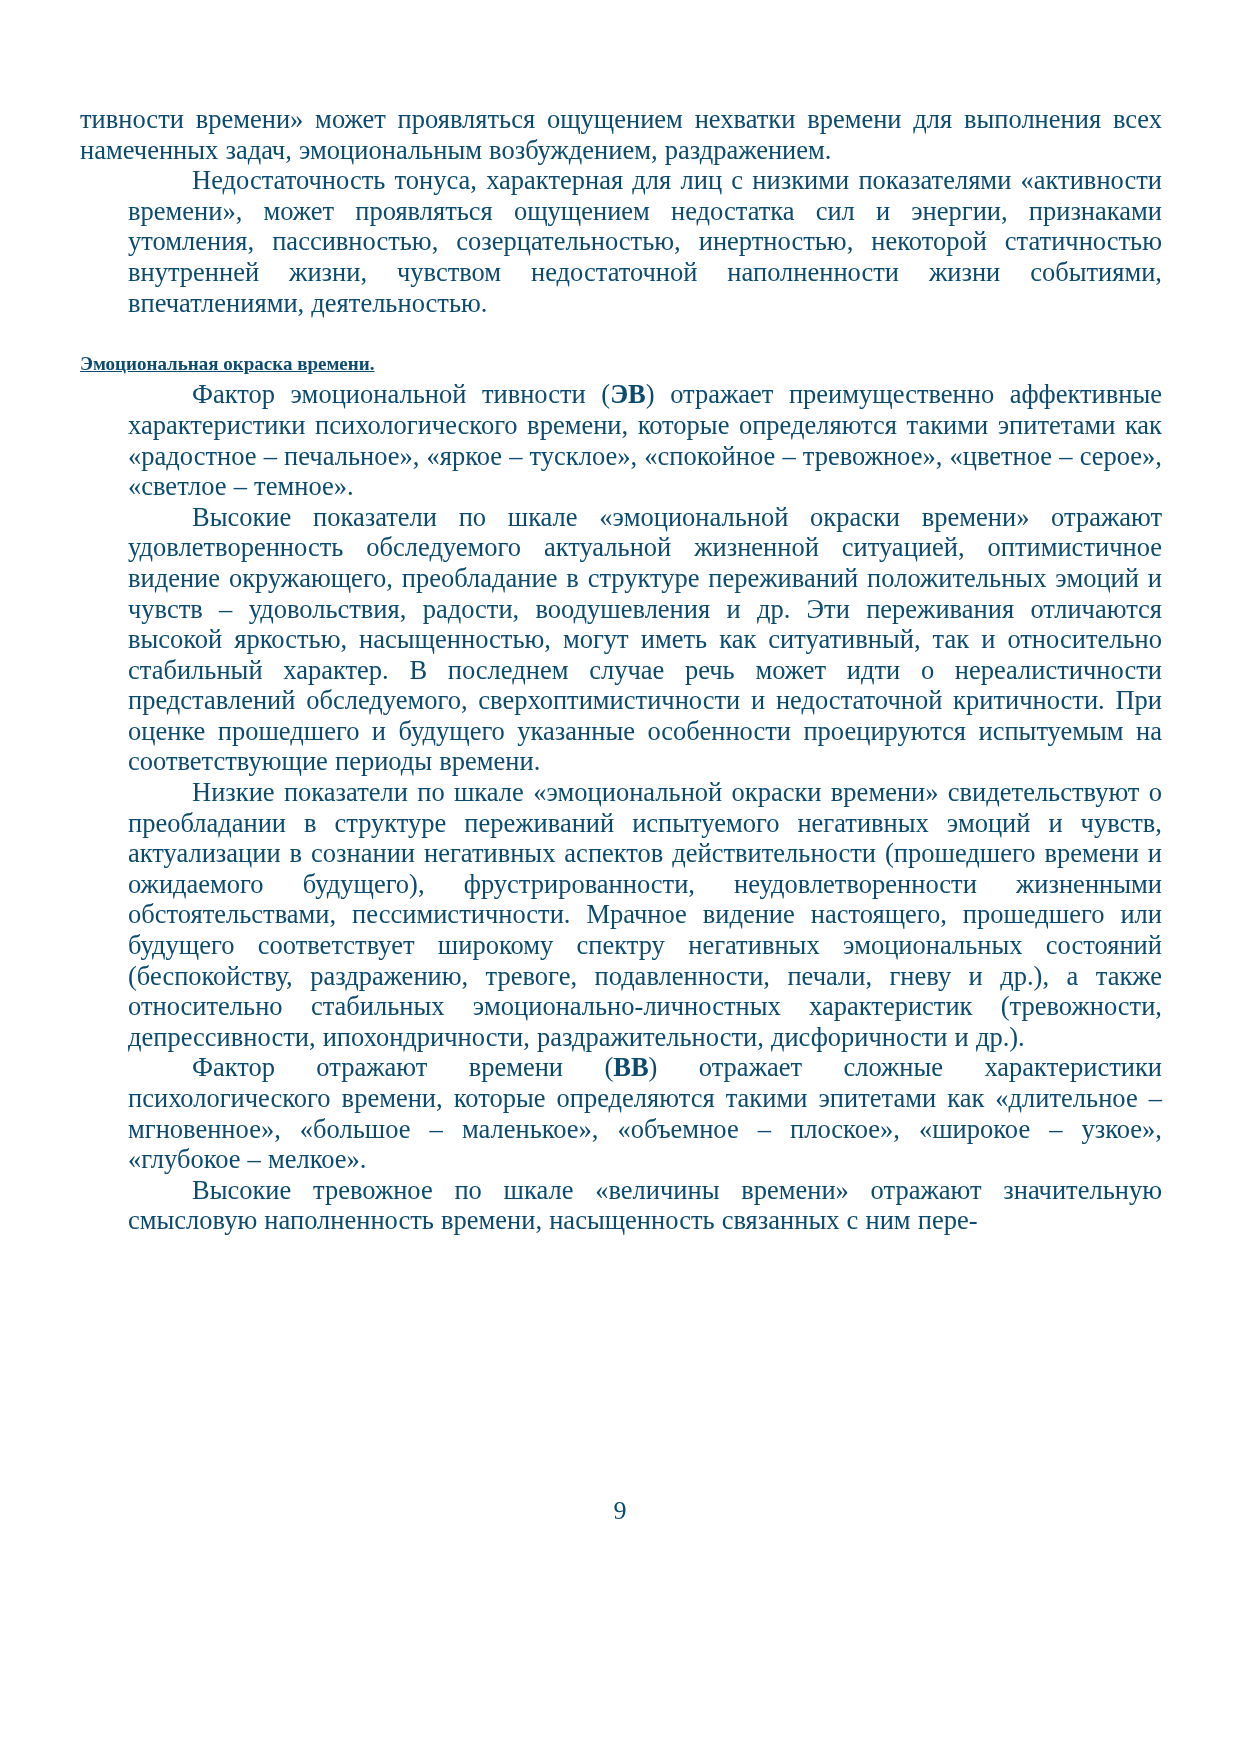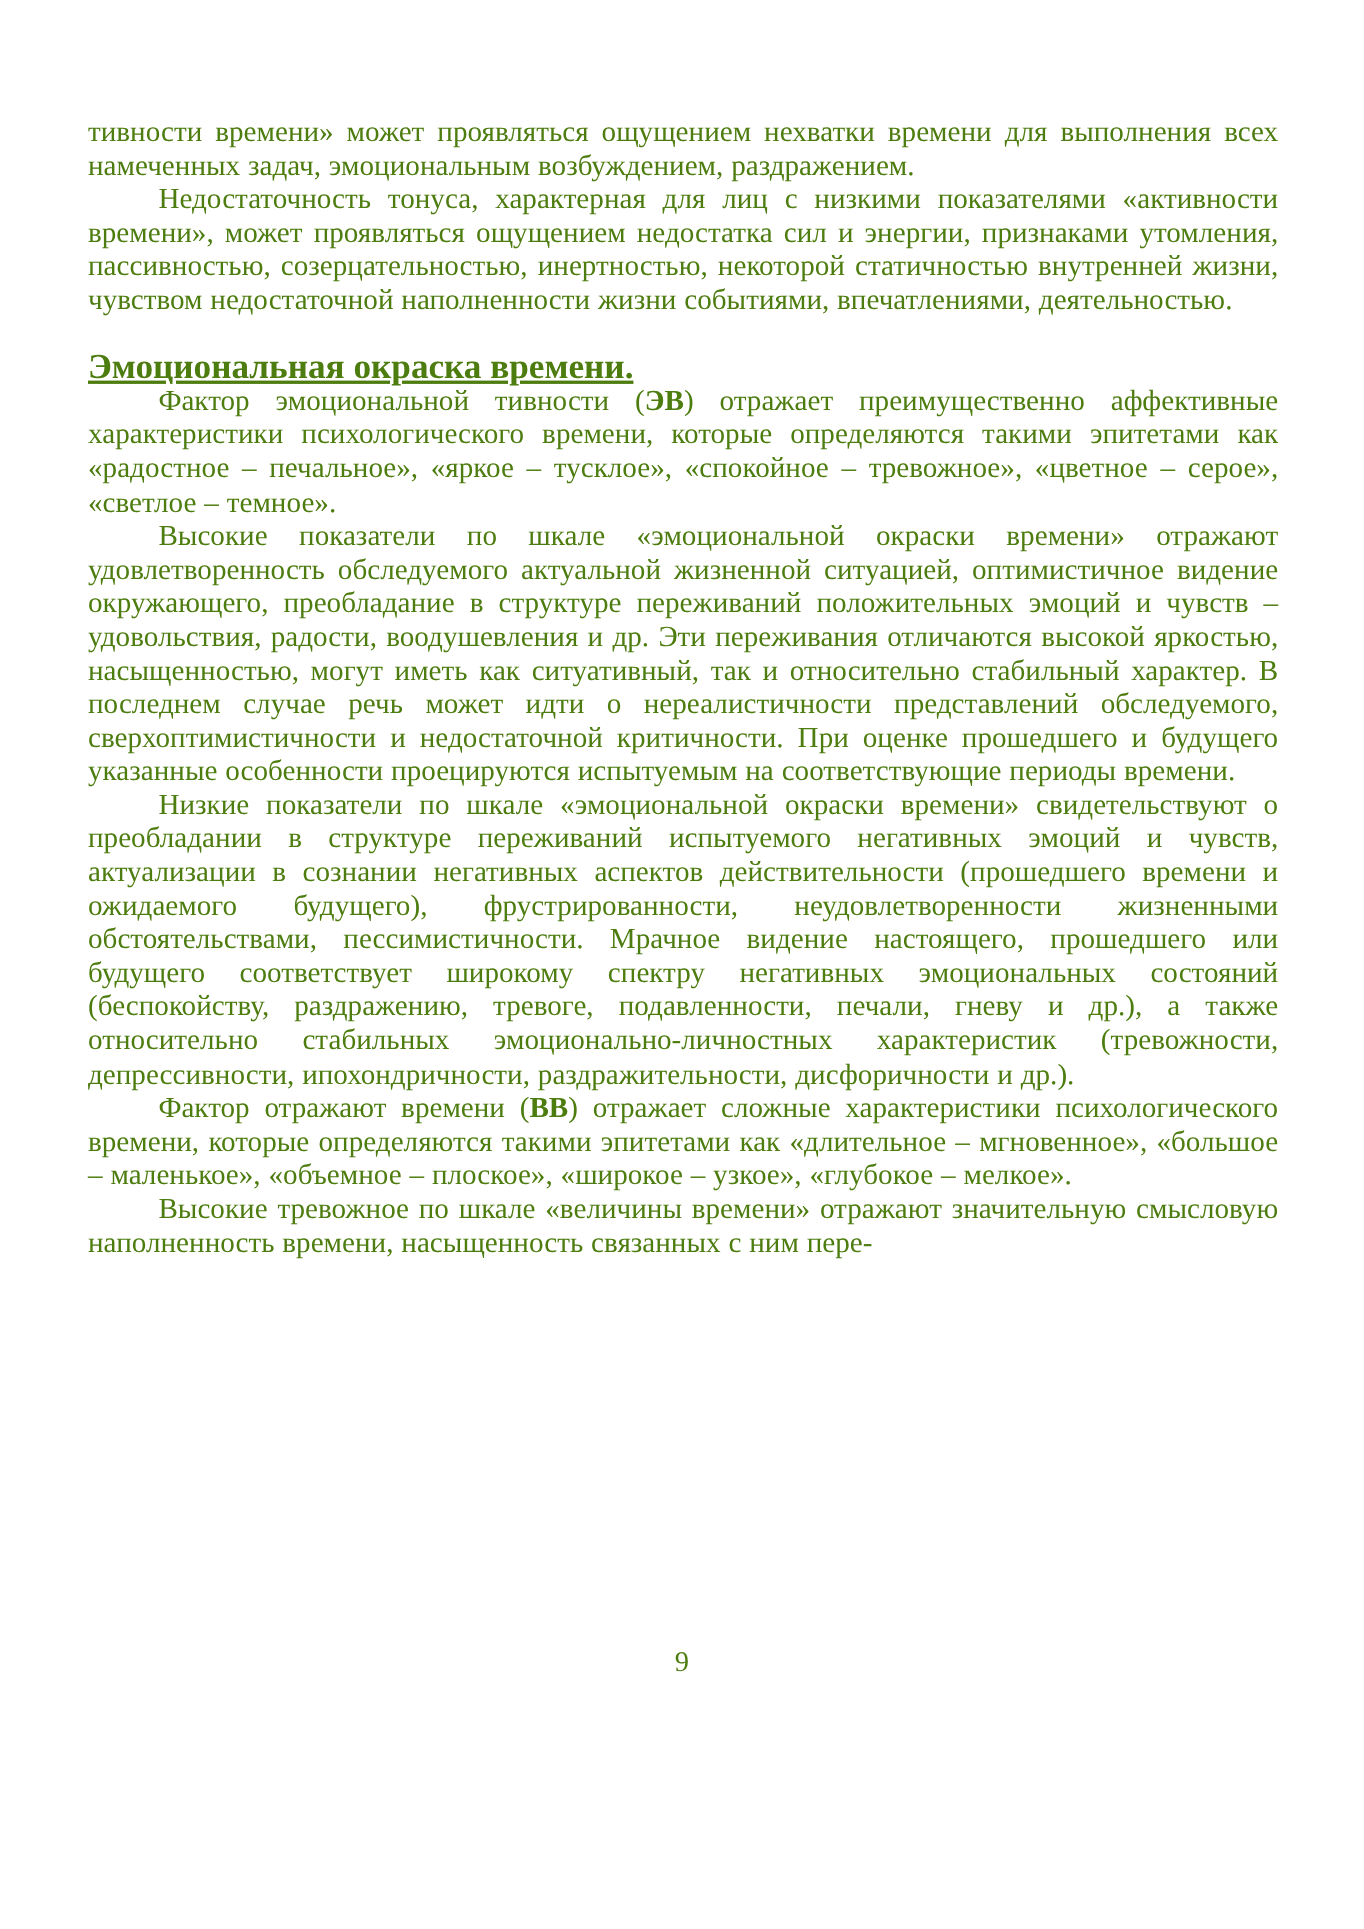--- a/index.html
+++ b/index.html
@@ -7,43 +7,44 @@
     margin: 0;
     padding: 0;
     background: #ffffff;
   }
   .page {
     position: relative;
     width: 1240px;
     height: 1754px;
     background: #ffffff;
     font-family: "Liberation Serif", "DejaVu Serif", serif;
-    color: #4d7c0f;
+    color: #0c4a6e;
     overflow: hidden;
     box-sizing: border-box;
   }
   .content {
     position: absolute;
     left: 80px;
     top: 104px;
     width: 1082px;
   }
   .paragraph {
     margin: 0;
     font-size: 26.5px;
     line-height: 30.6px;
     text-align: justify;
     word-spacing: 0.5px;
   }
   .paragraph.indent {
     text-indent: 64px;
+    margin-left: 48px;
   }
   .heading {
     margin: 0;
-    font-size: 32px;
+    font-size: 19px;
     line-height: 30.6px;
     font-weight: bold;
     text-align: left;
   }
   .space-before {
     margin-top: 30.6px;
   }
   .underline {
     text-decoration: underline;
   }

